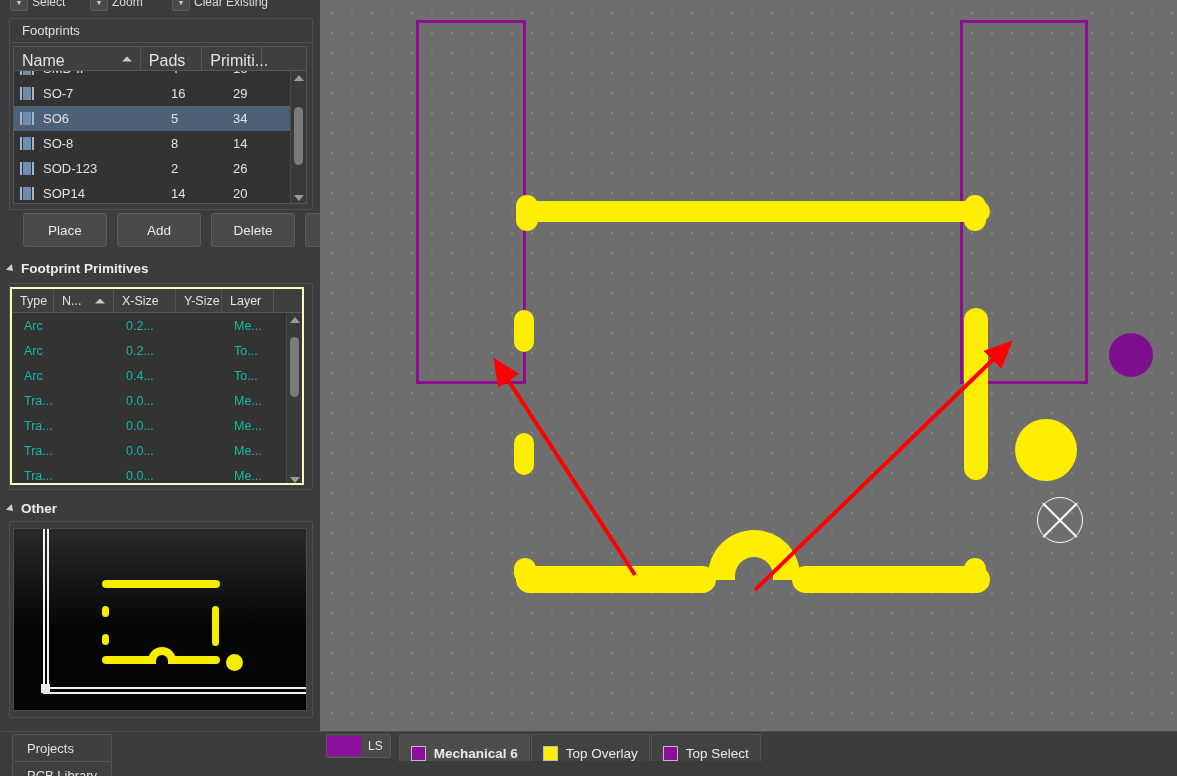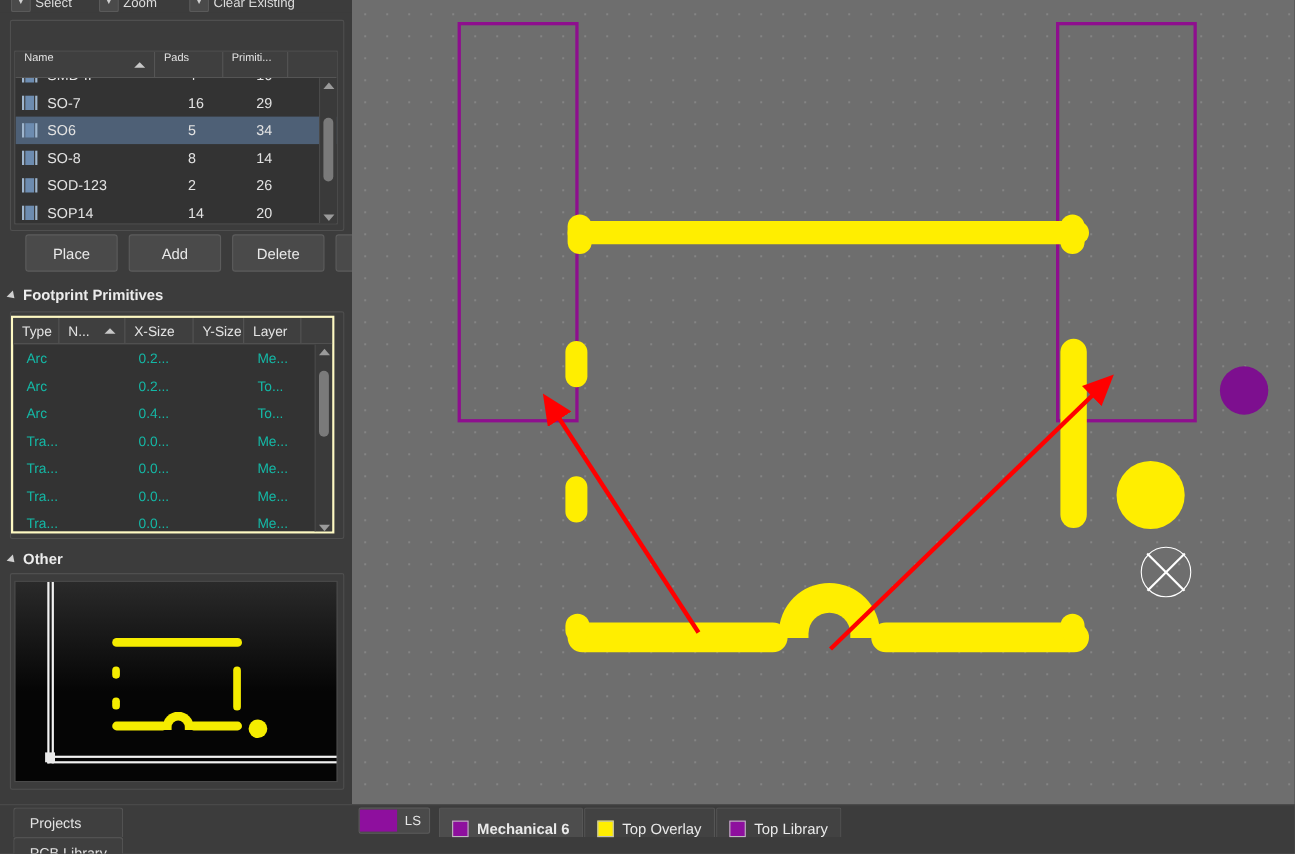--- a/index.html
+++ b/index.html
@@ -25,22 +25,22 @@
   
   #footprints-group{position:absolute;left:9px;top:18px;width:302px;height:190px;
     background:#3c3c3c;border:1px solid #4f4f4f;border-radius:2px;}
   #footprints-title{position:absolute;left:0;top:0;width:100%;height:24px;line-height:24px;
     padding-left:12px;box-sizing:border-box;font-size:13px;color:#e0e0e0;
     border-bottom:1px solid #4f4f4f;background:#3c3c3c;}
 
   #fp-table{position:absolute;left:3px;top:27px;width:294px;height:158px;background:#333333;
     border:1px solid #555;box-sizing:border-box;overflow:hidden;}
   .tbl-head{display:flex;height:23px;background:#3f3f3f;border-bottom:1px solid #555;align-items:center;}
-  .th{position:relative;height:100%;display:flex;align-items:flex-start;padding-left:8px;box-sizing:border-box;
-      font-size:10px;color:#e3e3e3;border-right:1px solid #555;}
+  .th{position:relative;height:100%;display:flex;align-items:flex-end;padding-left:8px;box-sizing:border-box;
+      font-size:16px;color:#e3e3e3;border-right:1px solid #555;}
   .sort-caret{position:absolute;right:8px;top:50%;transform:translateY(-50%);
       width:0;height:0;border-left:5px solid transparent;border-right:5px solid transparent;
       border-bottom:5px solid #c8c8c8;}
   .tbl-body{position:relative;height:134px;overflow:hidden;background:#333333;}
   .fp-row{display:flex;align-items:center;height:25px;padding-left:6px;box-sizing:border-box;color:#e2e2e2;font-size:13px;}
   .fp-row.sel{background:#4e6076;}
   .fp-ic{width:14px;height:15px;margin-right:9px;flex:none;position:relative;}
   .fp-ic i{position:absolute;top:1px;left:3px;width:8px;height:13px;background:#6d8cb0;display:block;}
   .fp-ic i:before,.fp-ic i:after{content:"";position:absolute;top:0;width:2px;height:13px;background:#9fb6ce;}
   .fp-ic i:before{left:-3px;}
@@ -136,20 +136,21 @@
         <span class="tb-arrow">▼</span>
         <span class="tb-label">Zoom</span>
       </div>
       <div class="tb-item" style="left:172px;">
         <span class="tb-arrow">▼</span>
         <span class="tb-label">Clear Existing</span>
       </div>
     </div>
 
     <div id="footprints-group">
+      <div id="footprints-title">Footprints</div>
 
       <div id="fp-table">
         <div class="tbl-head">
           <div class="th c-name">
             <span>Name</span>
             <span class="sort-caret"></span>
           </div>
           <div class="th c-pads">
             <span>Pads</span>
           </div>
@@ -407,18 +408,18 @@
       <div class="layer-tab active">
         <span class="sw" style="background:#8e0f9e;"></span>
         <span>Mechanical 6</span>
       </div>
       <div class="layer-tab">
         <span class="sw" style="background:#ffee00;"></span>
         <span>Top Overlay</span>
       </div>
       <div class="layer-tab">
         <span class="sw" style="background:#8e0f9e;"></span>
-        <span>Top Library</span>
+        <span>Top Select</span>
       </div>
     </div>
 
   </div>
 </div>
 
 </body></html>

